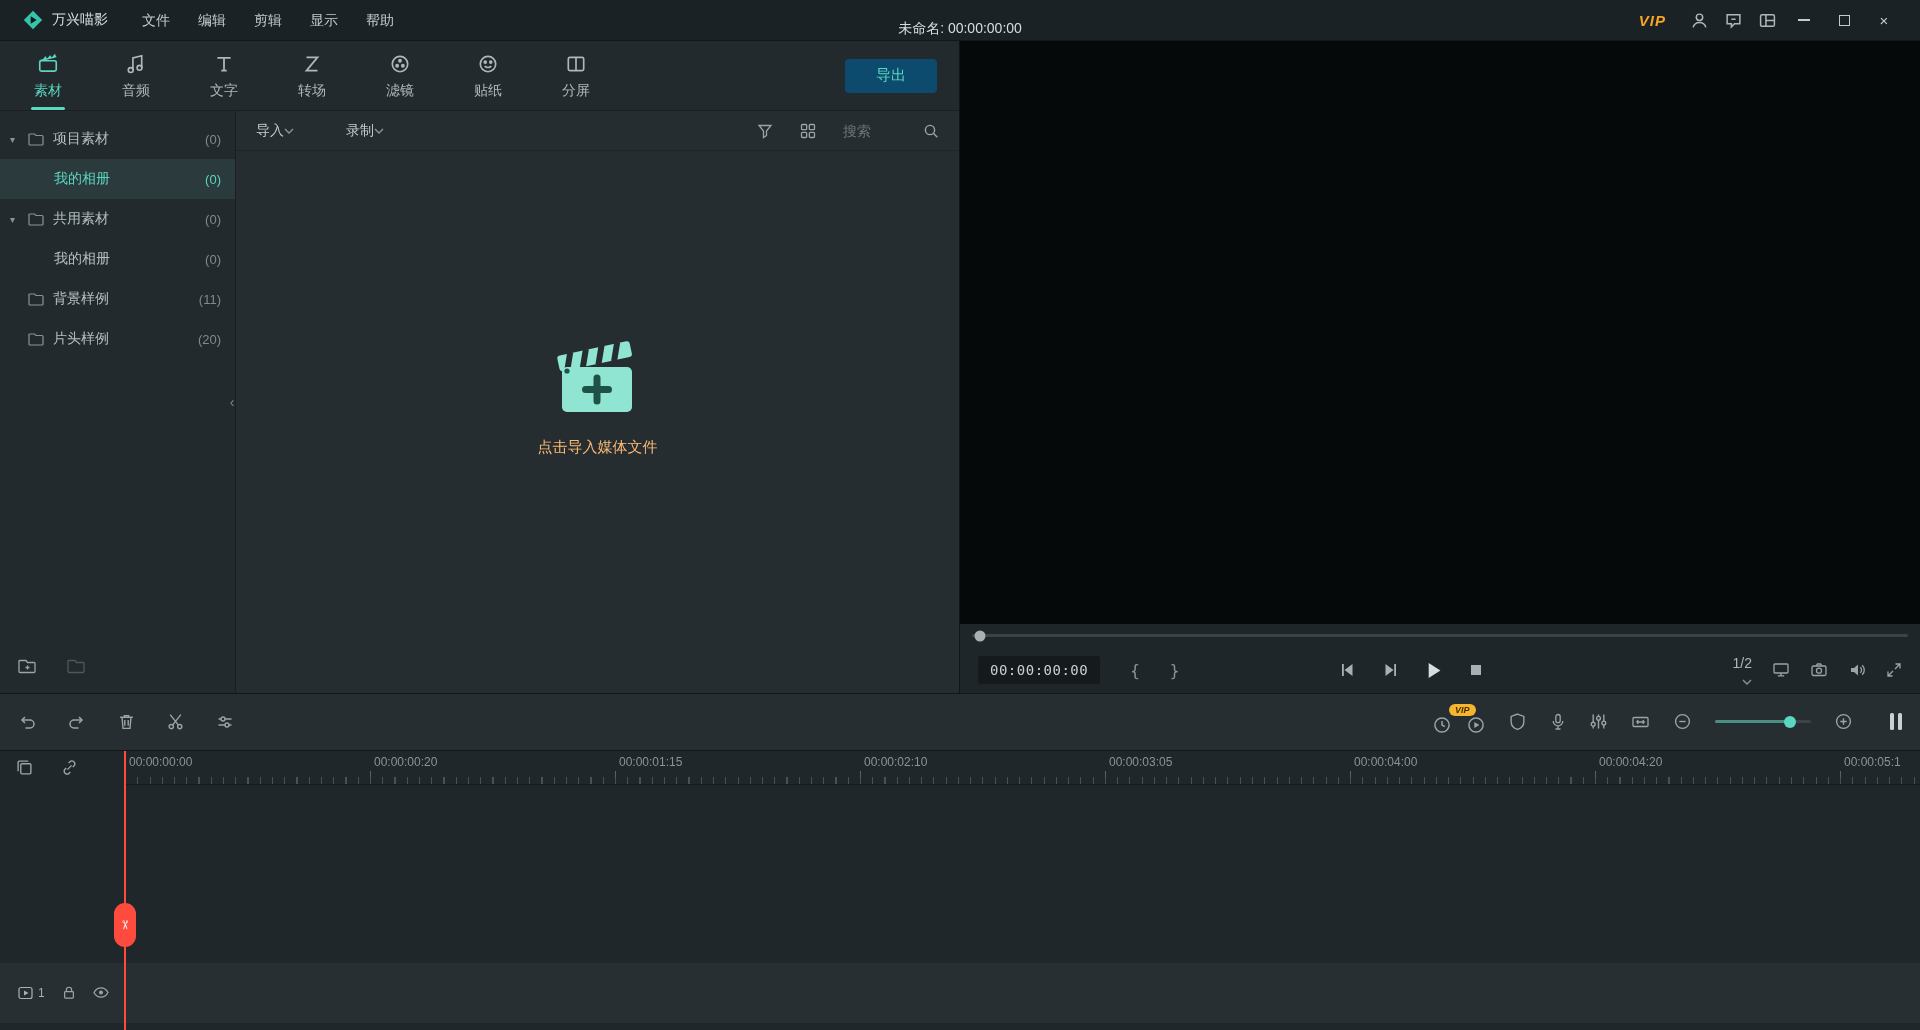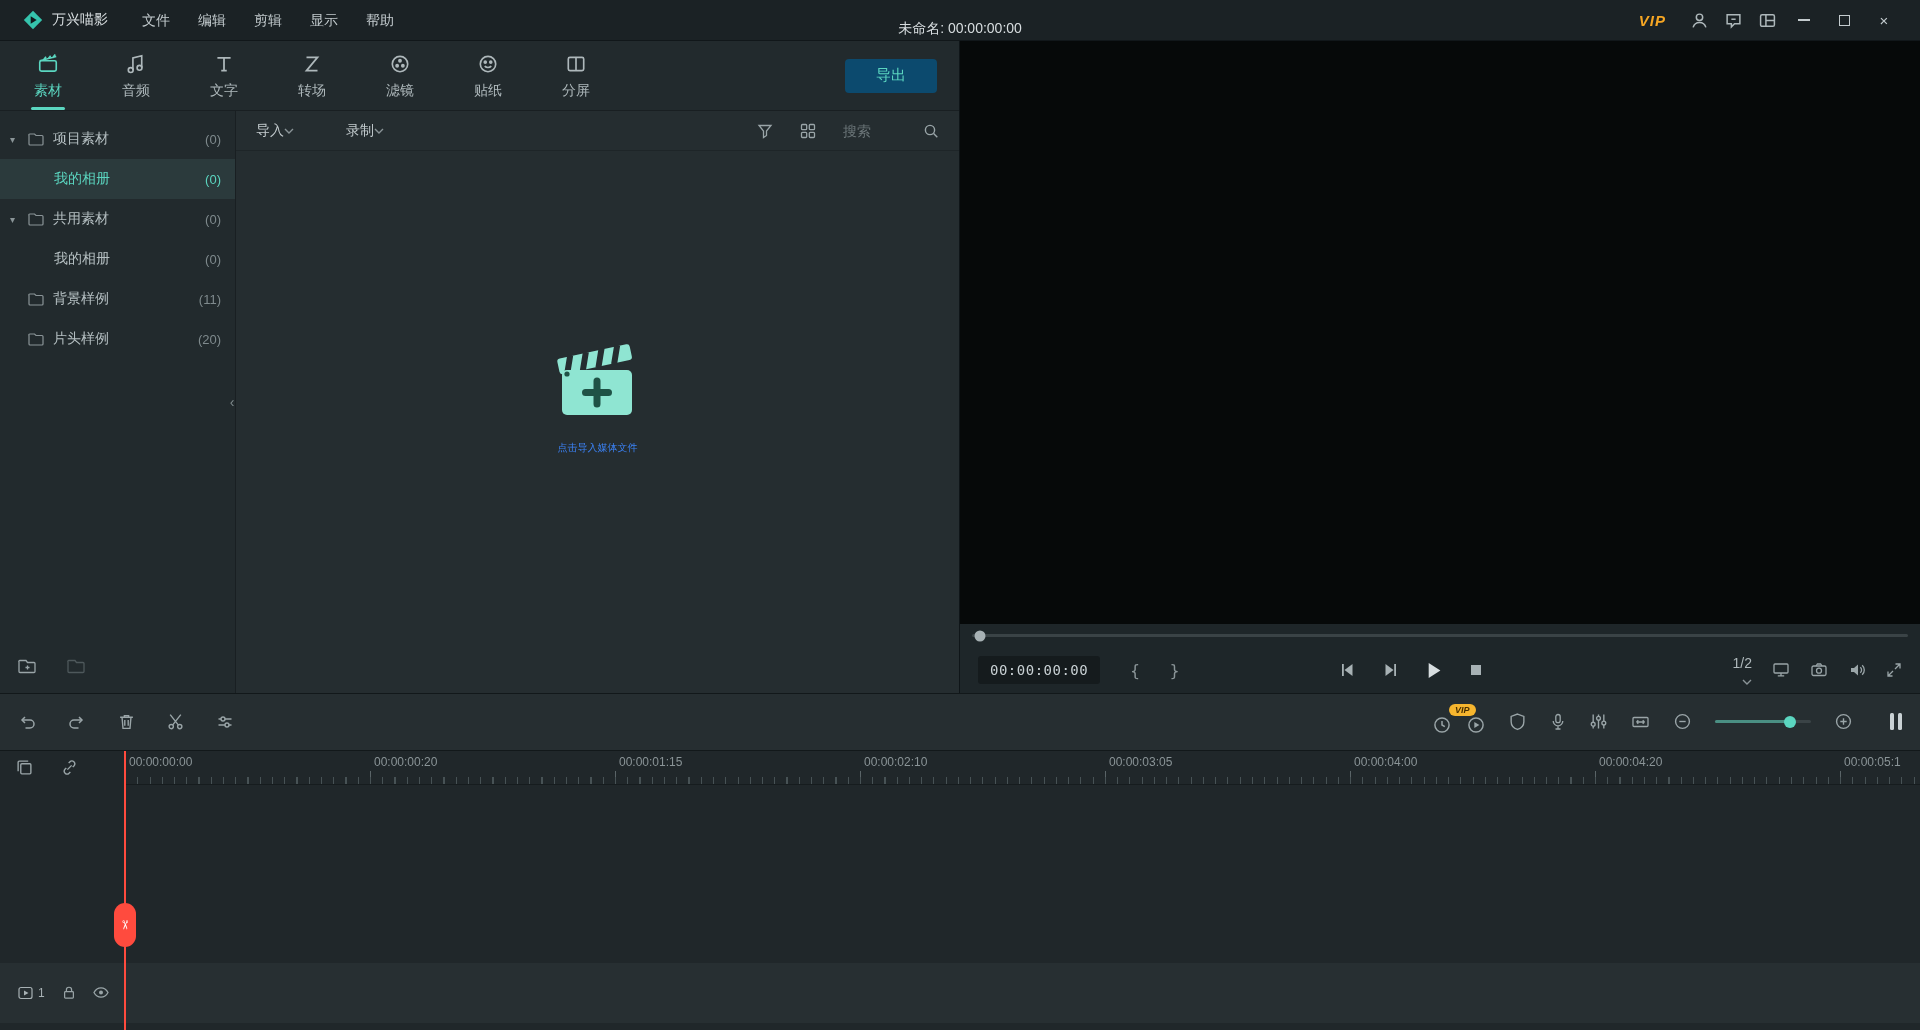--- a/index.html
+++ b/index.html
@@ -72,21 +72,21 @@
     border-bottom: 1px solid #1E2528; }
   .dropdown { display: flex; align-items: center; margin-right: 52px; cursor: pointer; }
   .mt-right { margin-left: auto; display: flex; align-items: flex-start; gap: 27px; }
   .icon-btn { display: flex; align-items: center; justify-content: center; color: #9AA5A8; cursor: pointer; }
   .search-box { display: flex; align-items: center; gap: 8px; }
   .search-box input { background: transparent; border: none; outline: none; color: #C3CBCE;
     width: 72px; font-size: 14px; font-family: inherit; }
   .search-box input::placeholder { color: #6B7578; }
   .media-empty { flex: 1; display: flex; flex-direction: column; align-items: center;
     justify-content: center; gap: 16px; padding-bottom: 56px; cursor: pointer; }
-  .media-empty .hint { color: #3b82f6; font-size: 10px; }
+  .media-empty .hint { color: #fdba74; font-size: 15px; }
 
   
   .preview-panel { flex: 1 1 auto; min-width: 0; background: #1E2629; display: flex; flex-direction: column; }
   .video-area { flex: 1 1 auto; background: #060909; }
   .seek-row { flex: 0 0 24px; display: flex; align-items: center; padding: 0 12px; }
   .seek-track { flex: 1; height: 3px; background: #3A4346; border-radius: 2px; position: relative; cursor: pointer; }
   .seek-handle { position: absolute; left: 8px; top: 50%; transform: translate(-50%,-50%);
     width: 11px; height: 11px; border-radius: 50%; background: #A7B1B4; }
   .preview-controls { flex: 0 0 45px; display: flex; align-items: center; padding: 0 18px; position: relative; }
   .timecode { background: #151B1D; color: #C9D1D4; padding: 6px 12px; border-radius: 3px;

